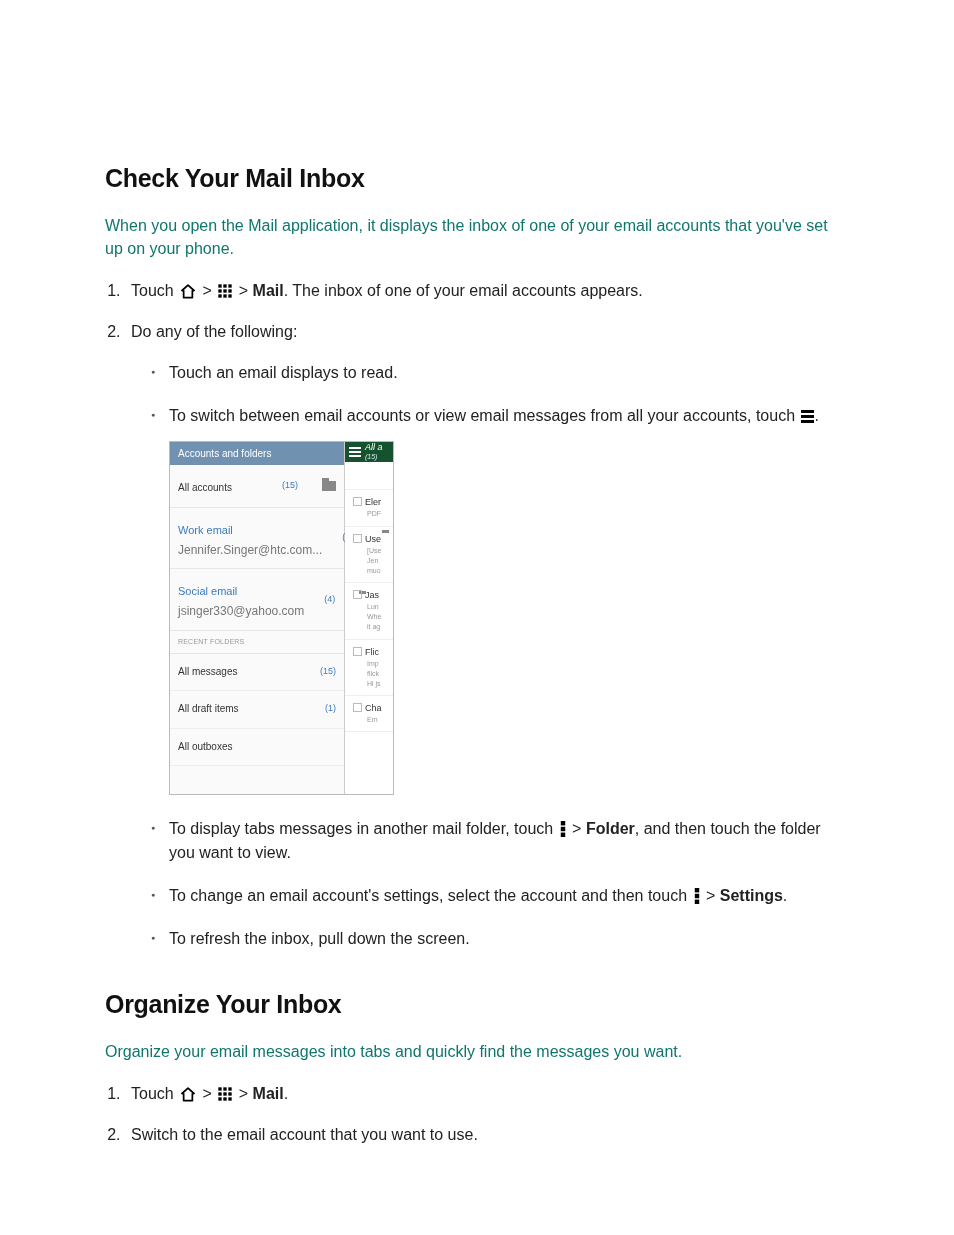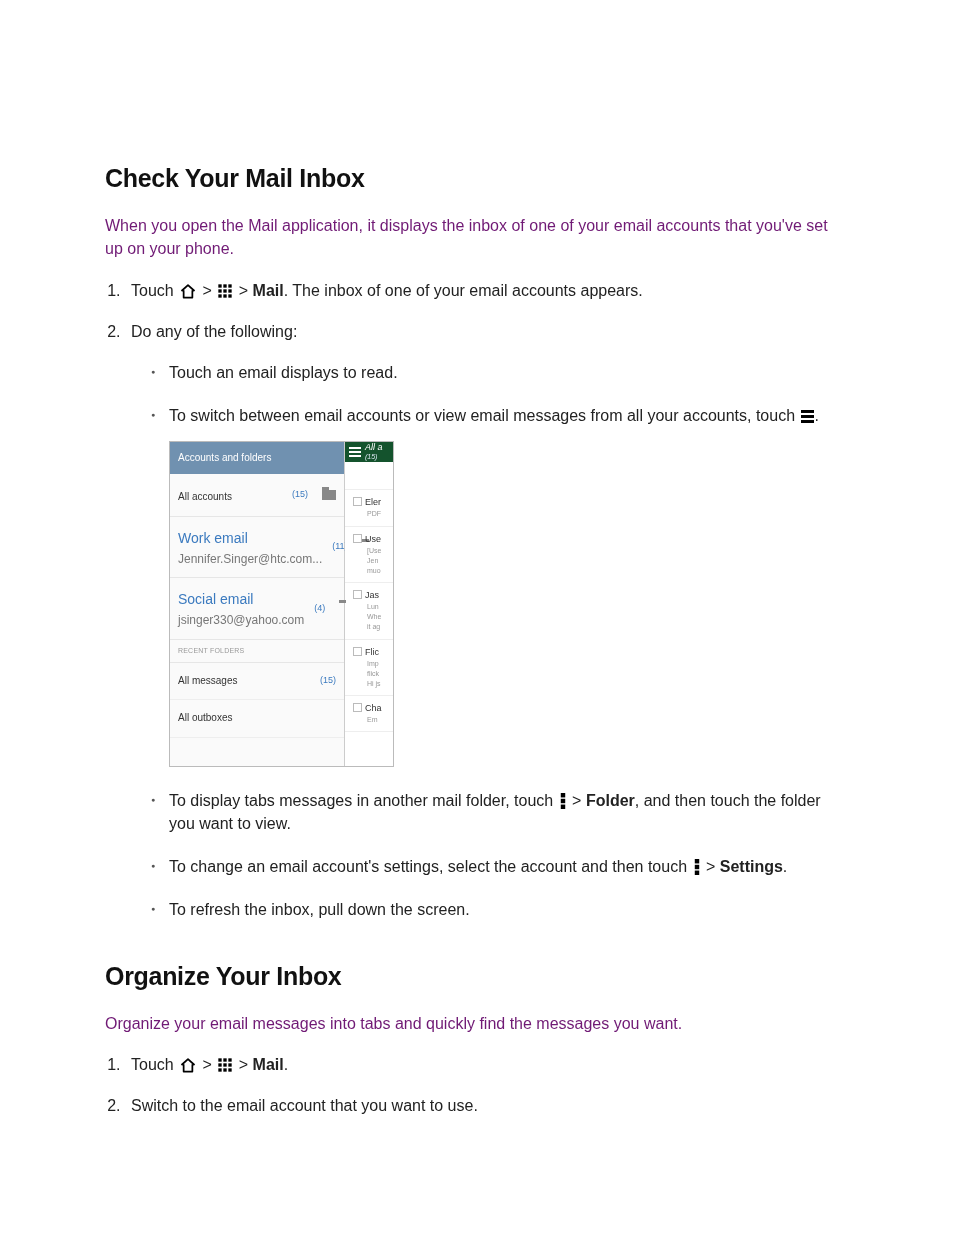--- a/index.html
+++ b/index.html
@@ -13,21 +13,21 @@
       line-height: 1.45;
     }
     h1 {
       font-family: Arial, Helvetica, sans-serif;
       font-weight: 900;
       font-size: 25px;
       color: #111;
       margin-bottom: 18px;
       letter-spacing: -0.3px;
     }
-    .para { margin-bottom: 18px; color: #701a75; }
+    .para { margin-bottom: 18px; color: #0f766e; }
     ol { padding-left: 20px; margin-bottom: 14px; }
     ol > li { margin-bottom: 18px; padding-left: 6px; color: #222; }
     ul.bullets { list-style: none; padding-left: 38px; }
     ul.bullets > li { position: relative; margin-bottom: 20px; color: #222; }
     ul.bullets > li::before {
       content: "●"; position: absolute; left: -18px; top: 6px;
       font-size: 7px; color: #555;
     }
     .icon-home, .icon-grid, .icon-menu3, .icon-threesq {
       display: inline-block; vertical-align: -3px; margin: 0 1px;
@@ -38,41 +38,41 @@
     
     .mock-wrap { margin: 14px 0 22px 0; }
     .mock {
       display: flex; border: 1px solid #bbb; width: 225px; background: #fafafa;
       font-family: Arial, sans-serif;
     }
     .mock-left { width: 175px; border-right: 1px solid #ccc; }
     .mock-right { width: 50px; overflow: hidden; background: #fff; }
     .mock-hdr-l {
       background: #7091b0; color: #fff; font-size: 10px; padding: 10px 8px;
-      height: 32px; display: flex; align-items: center;
+      height: 23px; display: flex; align-items: center;
     }
     .mock-hdr-r {
       background: #14532d; color: #fff; font-size: 9px; padding: 3px 4px;
       height: 20px; display: flex; align-items: center; gap: 4px; font-style: italic;
     }
     .mock-hdr-r .ham {
       display: inline-block; width: 12px; height: 10px;
       border-top: 2px solid #fff; border-bottom: 2px solid #fff; position: relative;
     }
     .mock-hdr-r .ham::before {
       content: ""; position: absolute; left: 0; right: 0; top: 2px; height: 2px; background: #fff;
     }
     .mock-hdr-r .txt { line-height: 10px; }
     .mock-hdr-r .sub { font-size: 7px; display: block; color: #dbe7f2; }
     .acct {
       padding: 9px 8px; border-bottom: 1px solid #e6e6e6; display: flex;
-      align-items: center; justify-content: space-between; gap: 10px;
+      align-items: center; justify-content: space-between; gap: 20px;
     }
     .acct .name { font-size: 10px; color: #333; }
-    .acct .blue { color: #3b7abf; font-size: 14px; }
+    .acct .blue { color: #3b7abf; font-size: 11px; }
     .acct .sub { font-size: 12px; color: #777; display: block; margin-top: 2px; }
     .acct .cnt { font-size: 9px; color: #3b7abf; margin-left: auto; white-space: nowrap; }
     .acct .fld {
       display: inline-block; width: 14px; height: 10px; background: #888;
       position: relative; margin-left: 4px;
     }
     .acct .fld::before {
       content: ""; position: absolute; top: -3px; left: 0; width: 7px; height: 3px; background: #888;
     }
     .section-lbl {
@@ -156,20 +156,24 @@
                     <span class="fld"></span>
                   </div>
                 </div>
               <div class="section-lbl">RECENT FOLDERS</div>
               <div id="mock-folders">
                   <div class="folder">
                     <span>All messages</span>
                     <span class="cnt">(15)</span>
                   </div>
                   <div class="folder">
+                    <span>All draft items</span>
+                    <span class="cnt">(1)</span>
+                  </div>
+                  <div class="folder">
                     <span>All outboxes</span>
                     <span class="cnt"></span>
                   </div>
                 </div>
               <div class="spacer"></div>
             </div>
             <div class="mock-right">
               <div class="mock-hdr-r">
                 <span class="ham"></span>
                 <span class="txt">

